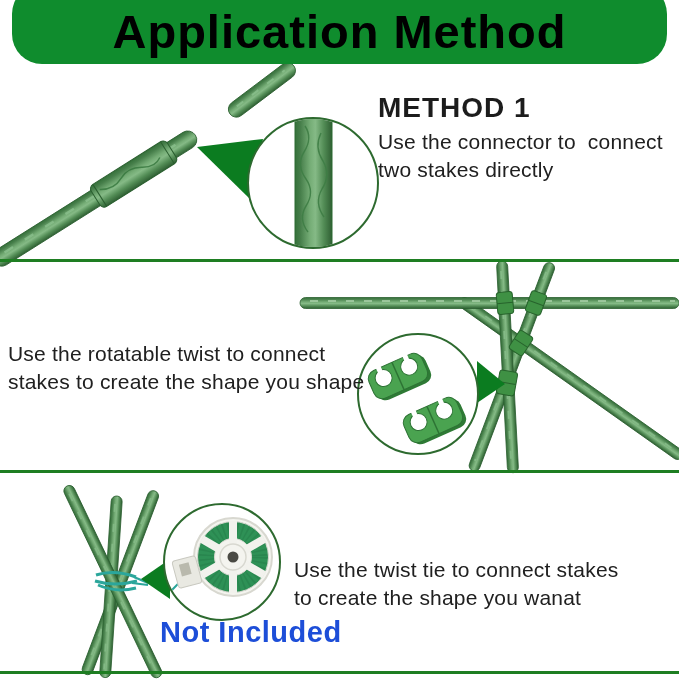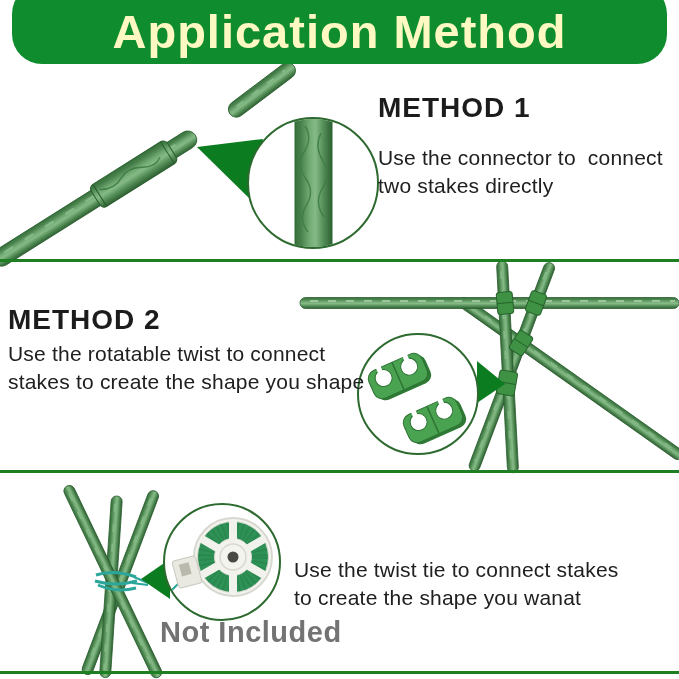--- a/index.html
+++ b/index.html
@@ -6,45 +6,45 @@
   .canvas{
     position:relative;width:679px;height:679px;background:#ffffff;
     overflow:hidden;font-family:"Liberation Sans",sans-serif;
   }
   .banner{
     position:absolute;left:12px;top:-16px;width:655px;height:80px;
     background:#0f8c2d;border-radius:30px;display:flex;align-items:center;
     justify-content:center;padding-top:14px;box-sizing:border-box;
   }
   .banner span{
-    color:#fef9c3;font-size:47px;font-weight:800;letter-spacing:1px;white-space:pre;
+    color:#000000;font-size:47px;font-weight:800;letter-spacing:1px;white-space:pre;
   }
   .divider{position:absolute;left:0;width:679px;height:3px;background:#1e7e22;}
   #divider-1{top:259px}
   #divider-2{top:470px}
   #divider-3{top:671px}
   .illus{position:absolute;left:0;top:0;width:679px;height:679px;}
   .heading{
     position:absolute;font-size:28px;font-weight:700;color:#1c1c1c;
     letter-spacing:1px;white-space:pre;
   }
   .bodytext{
     position:absolute;font-size:21px;color:#202020;line-height:28px;
     letter-spacing:0.2px;
   }
   .bodytext .line{white-space:pre;}
   #m1-heading{left:378px;top:92px}
-  #m1-body{left:378px;top:144px}
+  #m1-body{left:378px;top:128px}
   #m2-heading{left:8px;top:304px}
   #m2-body{left:8px;top:340px}
   #m3-heading{left:312px;top:520px}
   #m3-body{left:294px;top:556px}
   .not-included{
     position:absolute;left:160px;top:616px;font-size:29px;font-weight:800;
-    color:#737373;letter-spacing:0.5px;white-space:pre;
+    color:#1d4ed8;letter-spacing:0.5px;white-space:pre;
   }
 </style>
 </head>
 <body>
 
 <div class="canvas">
 
   <svg class="illus" viewBox="0 0 679 679" xmlns="http://www.w3.org/2000/svg">
     <defs>
       <linearGradient id="gStake" x1="0" y1="0" x2="0" y2="1">
@@ -218,21 +218,20 @@
   <div class="banner">
     <span>Application Method</span>
   </div>
 
   <div class="heading" id="m1-heading">METHOD 1</div>
   <div class="bodytext" id="m1-body">
     <div class="line">Use the connector to  connect</div>
     <div class="line">two stakes directly</div>
   </div>
 
-  <div class="heading" id="m2-heading">METHOD 2</div>
   <div class="bodytext" id="m2-body">
     <div class="line">Use the rotatable twist to connect</div>
     <div class="line">stakes to create the shape you shape</div>
   </div>
 
   <div class="bodytext" id="m3-body">
     <div class="line">Use the twist tie to connect stakes</div>
     <div class="line">to create the shape you wanat</div>
   </div>
 

